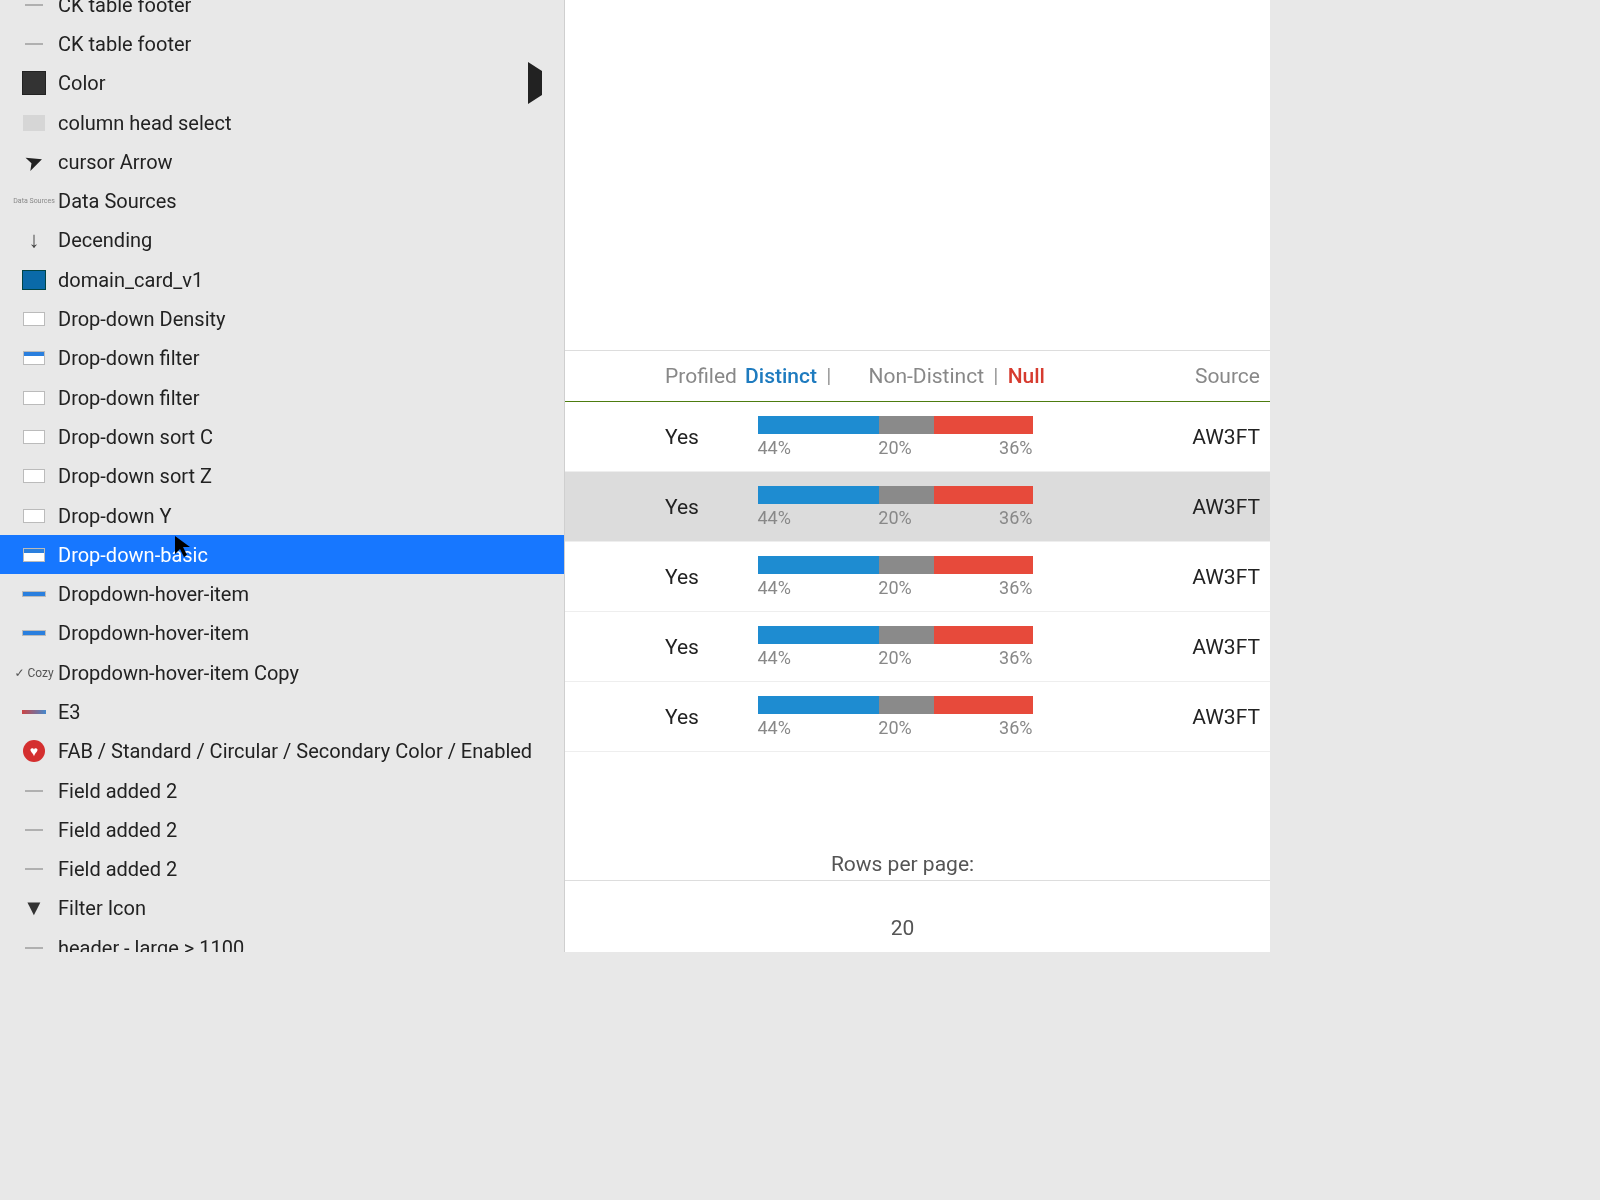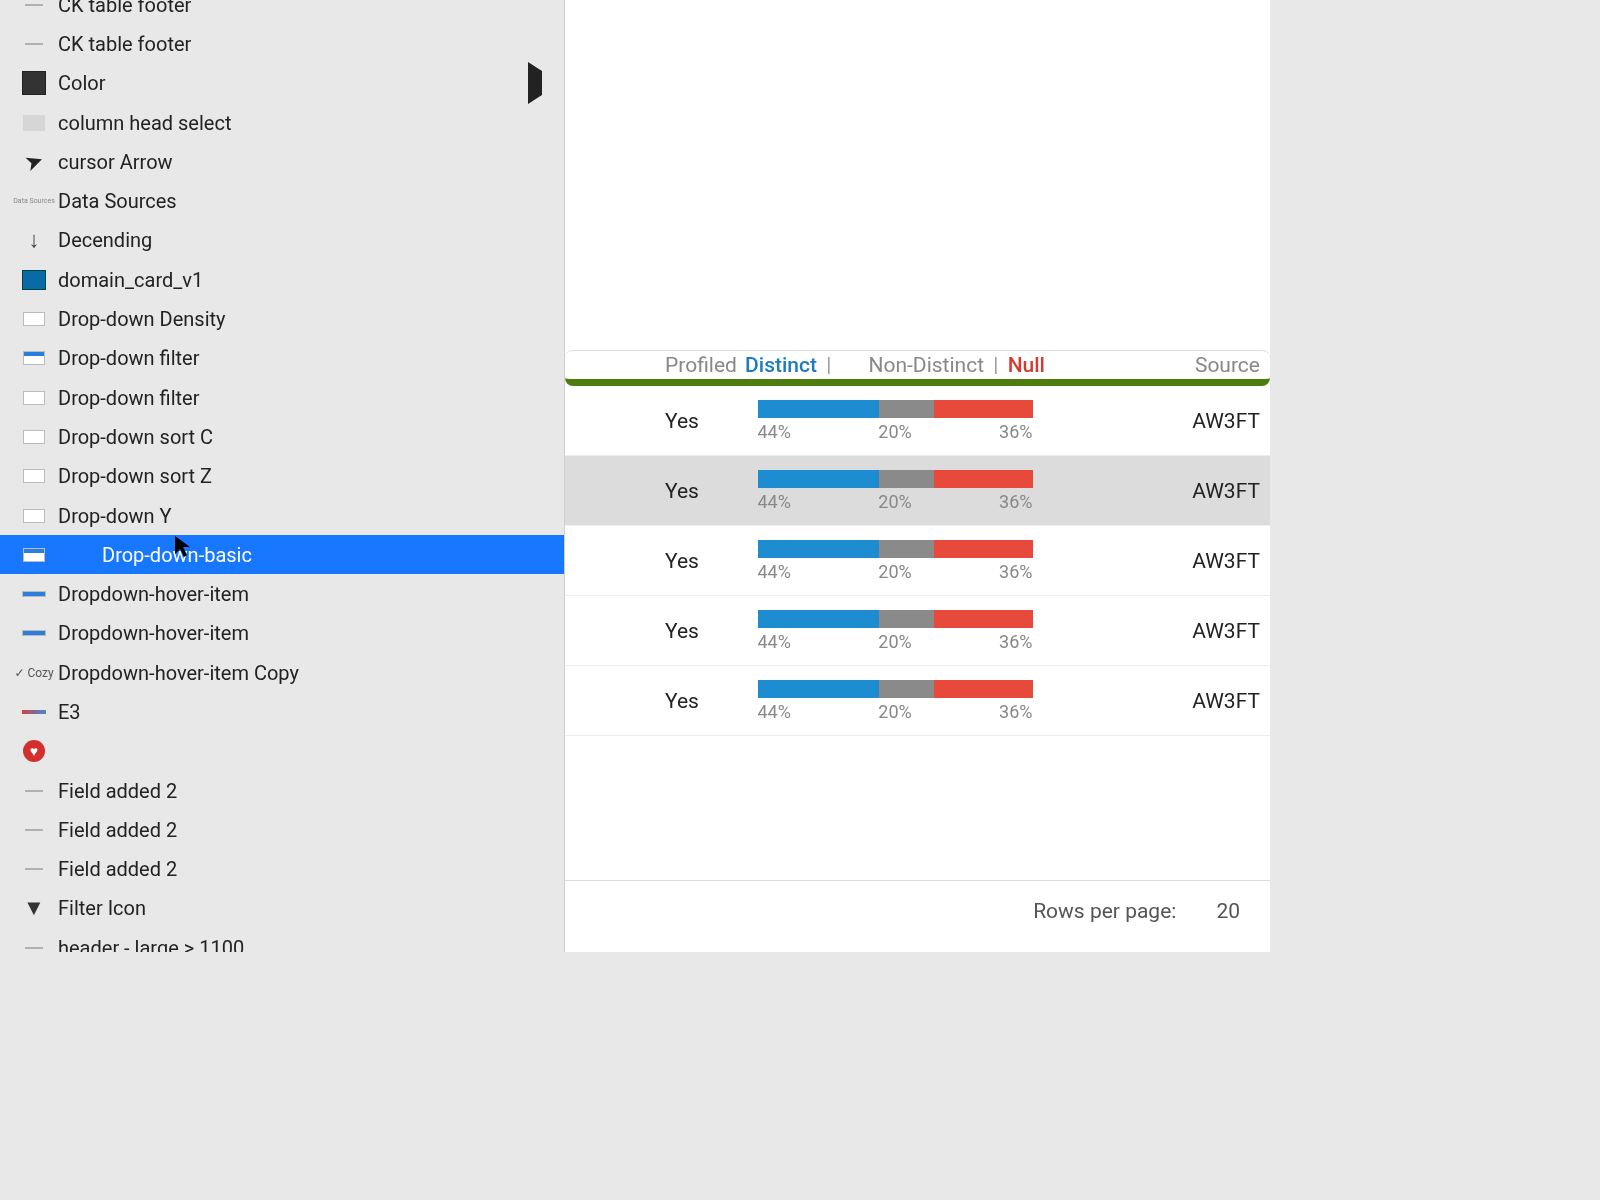--- a/index.html
+++ b/index.html
@@ -35,21 +35,20 @@
     height: 28px;
     margin-right: 10px;
     display: flex;
     align-items: center;
     justify-content: center;
     flex-shrink: 0;
   }
   .side-item.selected {
     background: #1777ff;
     color: #fff;
-    gap: 44px;
   }
   .side-item .arrow-right {
     margin-left: auto;
     margin-right: 22px;
   }
   
   .ic-dash { width: 18px; height: 2px; background: #b0b0b0; }
   .ic-square-dark { width: 24px; height: 24px; background: #333; border:1px solid #222;}
   .ic-square-light { width: 22px; height: 16px; background: #d6d6d6; }
   .ic-cursor { font-size:22px; color:#222; transform: rotate(-20deg);}
@@ -88,26 +87,25 @@
   }
   
   .tbl {
     position: absolute;
     left: 0; right: 0;
     top: 350px;
   }
   .tbl-header {
     display: flex;
     align-items: center;
-    height: 36px;
+    height: 52px;
     border-top: 1px solid #ddd;
-    border-bottom: 7px solid #4d7c0f;
+    border-bottom: 1px solid #4d7c0f;
     font-size: 21px;
     color: #888;
-    border-radius: 8px;
   }
   .col-profiled { width: 180px; padding-left: 100px;}
   .col-bar { width: 300px; text-align:center;}
   .col-source { flex:1; text-align:right; padding-right:10px;}
   .hdr-distinct { color:#1e7bbf; font-weight:500;}
   .hdr-null { color:#d63b2f; font-weight:500;}
   .hdr-nondistinct { color:#888;margin-left:28px;}
   .hdr-sep { color:#999; padding:0 4px;}
   .tbl-row {
     display:flex;
@@ -145,20 +143,21 @@
     top: 880px;
     height: 60px;
     border-top:1px solid #ddd;
     display:flex;
     align-items:center;
     justify-content:flex-end;
     font-size:21px;
     color:#555;
     padding-right:30px;
     gap: 40px;
+    flex-direction: column;
   }
 </style>
 </head>
 <body>
 
 <div class="sidebar">
   <div id="sidebar-list" style="margin-top: -15px;">
       <div class="side-item">
         <span class="icon-slot">
           <span class="ic-dash"></span>
@@ -271,20 +270,21 @@
       <div class="side-item">
         <span class="icon-slot">
           <span class="ic-e3"></span>
         </span>
         <span>E3</span>
       </div>
       <div class="side-item">
         <span class="icon-slot">
           <span class="ic-fab">♥</span>
         </span>
+        <span>FAB / Standard / Circular / Secondary Color / Enabled</span>
       </div>
       <div class="side-item">
         <span class="icon-slot">
           <span class="ic-dash"></span>
         </span>
         <span>Field added 2</span>
       </div>
       <div class="side-item">
         <span class="icon-slot">
           <span class="ic-dash"></span>

